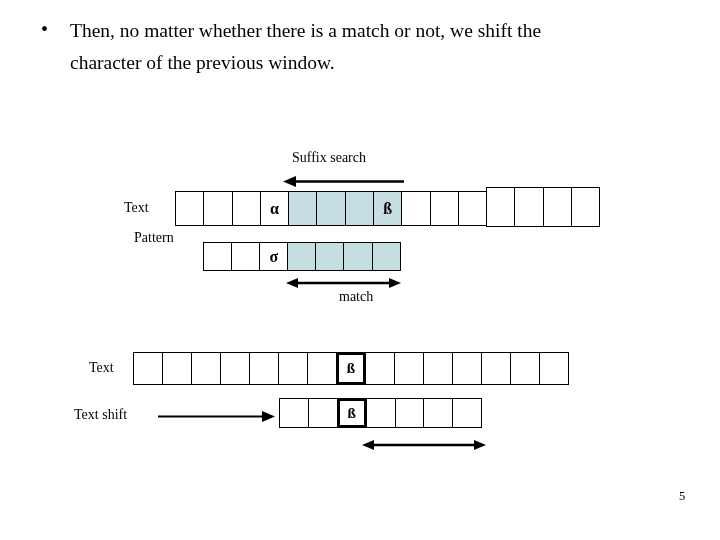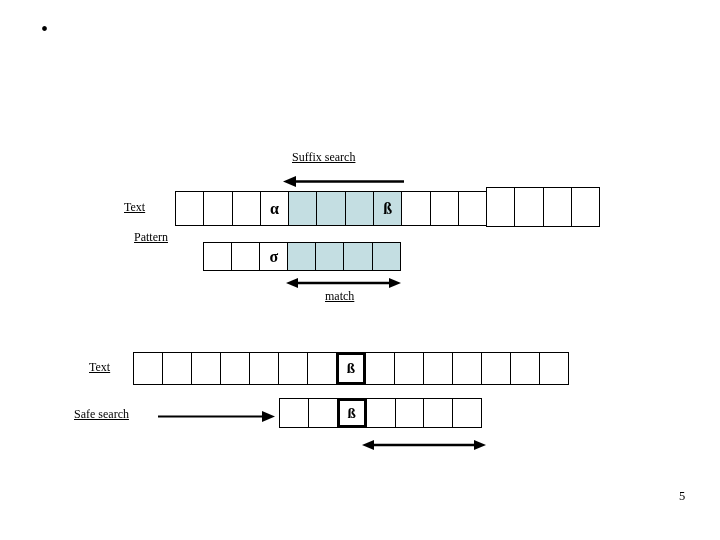--- a/index.html
+++ b/index.html
@@ -8,21 +8,21 @@
     font-family:"Liberation Serif", serif; color:#000; overflow:hidden;
   }
   
   .bullet-marker { position:absolute; left:41px; top:18px; font-size:20px; }
   .bullet-text { position:absolute; left:70px; top:17px; width:600px;
     font-size:19.5px; line-height:27px; }
   .tline { white-space:nowrap; }
   .tline.spaced { margin-top:5px; }
   .ital { font-style:italic; }
   
-  .lbl { position:absolute; font-size:12px; white-space:nowrap;text-decoration:underline; }
+  .lbl { position:absolute; font-size:14px; white-space:nowrap; }
   
   .cellrow { position:absolute; display:flex; }
   .cell {
     width:var(--cw); height:var(--ch); box-sizing:border-box;
     border:1px solid #000; margin-left:-1px; background:#fff;
     display:flex; align-items:center; justify-content:center;
     font-weight:bold; font-size:16px; line-height:1;
   }
   .cell:first-child { margin-left:0; }
   .cell.shaded { background:var(--shaded, #c4dee2); }
@@ -33,38 +33,40 @@
   
   #d1-text-row   { left:175px; top:191px; --cw:29.3px; --ch:35px; }
   #d1-text-extra { left:486px; top:187px; --cw:29.3px; --ch:40px; }
   #d1-pattern-row{ left:203px; top:242px; --cw:29.1px; --ch:29px; }
   #d2-text-row   { left:133px; top:352px; --cw:30px;   --ch:33px; }
   #d2-shift-row  { left:279px; top:398px; --cw:29.9px; --ch:30px; }
   
   #suffix-label    { left:292px; top:150px; }
   #d1-text-label   { left:124px; top:200px; }
   #d1-pattern-label{ left:134px; top:230px; }
-  #match-label     { left:325px; top:289px; }
+  #match-label     { left:339px; top:289px; }
   #d2-text-label   { left:89px;  top:360px; }
   #safe-shift-label{ left:74px;  top:407px; }
   #no-beta-label   { left:364px; top:456px; }
   #page-number     { position:absolute; left:679px; top:489px; font-size:12.5px; }
   
   #suffix-arrow  { left:283px; top:175px; }
   #match-arrow   { left:286px; top:277px; }
   #shift-arrow   { left:158px; top:410px; }
   #no-beta-arrow { left:362px; top:439px; }
 </style>
 </head>
 <body>
 
 <div class="slide">
 
   <div class="bullet-marker">•</div>
   <div class="bullet-text">
+    <div class="tline"><span>Then, no matter whether there is a match or not, we shift the</span></div>
+    <div class="tline spaced"><span>character of the previous window.</span></div>
   </div>
 
   <div class="lbl" id="suffix-label">Suffix search</div>
 
   <div class="arrow" id="suffix-arrow">
     <svg width="122" height="13" viewBox="0 0 122 13">
       <line x1="121" y1="6.5" x2="10" y2="6.5" stroke="#000" stroke-width="2.5"></line>
       <polygon points="0,6.5 13,1 13,12" fill="#000"></polygon>
     </svg>
   </div>
@@ -122,21 +124,21 @@
       <div class="cell thick">ß</div>
       <div class="cell"></div>
       <div class="cell"></div>
       <div class="cell"></div>
       <div class="cell"></div>
       <div class="cell"></div>
       <div class="cell"></div>
       <div class="cell"></div>
     </div>
 
-  <div class="lbl" id="safe-shift-label">Safe search</div>
+  <div class="lbl" id="safe-shift-label">Text shift</div>
   <div class="arrow" id="shift-arrow">
     <svg width="117" height="13" viewBox="0 0 117 13">
       <line x1="0" y1="6.5" x2="105" y2="6.5" stroke="#000" stroke-width="2"></line>
       <polygon points="117,6.5 104,1 104,12" fill="#000"></polygon>
     </svg>
   </div>
   <div class="cellrow" id="d2-shift-row">
       <div class="cell"></div>
       <div class="cell"></div>
       <div class="cell thick">ß</div>

